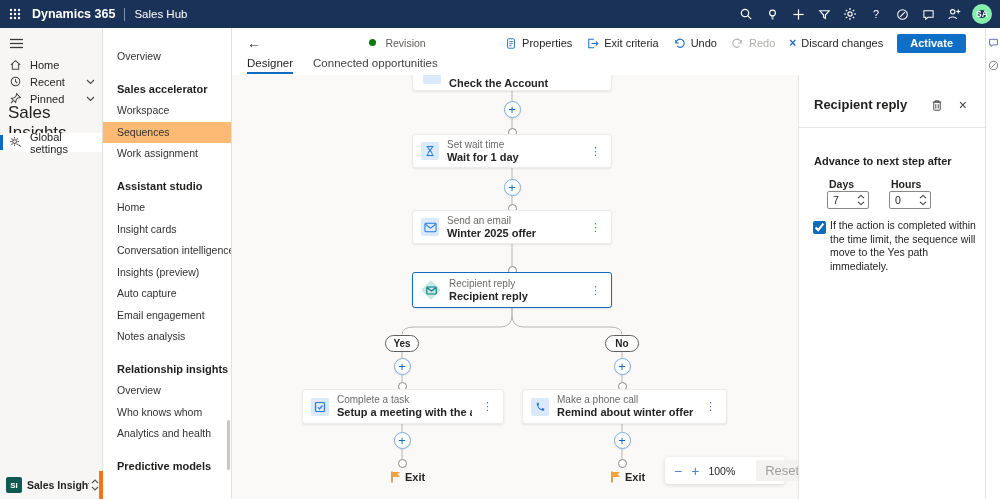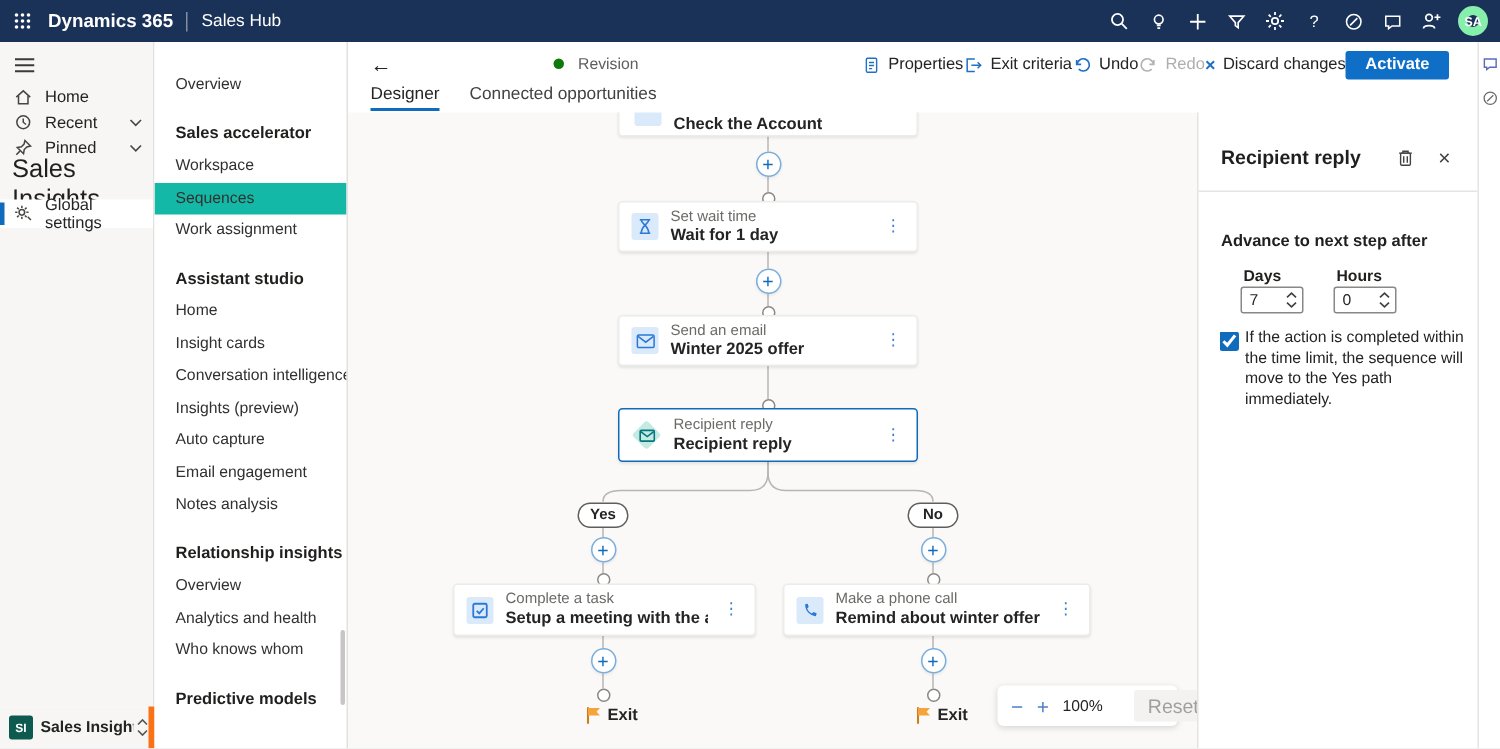--- a/index.html
+++ b/index.html
@@ -30,33 +30,33 @@
   .ln-sel { height:19px; margin-top:3px; background:#fff; display:flex; align-items:center; padding-left:9px; gap:8px; position:relative; cursor:pointer; }
   .ln-sel::before { content:""; position:absolute; left:0; top:2px; bottom:2px; width:3px; background:#0f6cbd; }
   .ln-footer { position:absolute; left:0; bottom:0; width:103px; height:28px; background:#f7f6f5; border-right:4px solid #f97316; display:flex; align-items:center; cursor:pointer; }
   .si-badge { width:16px; height:16px; border-radius:2px; background:#0f5a50; color:#fff; font-size:8px; font-weight:bold; display:flex; align-items:center; justify-content:center; margin-left:6px; }
   .ln-footer .lbl { font-size:10.5px; font-weight:bold; margin-left:5px; white-space:nowrap; overflow:hidden; max-width:62px; }
   .updown { margin-left:2px; color:#555; }
 
   
   .areanav { position:absolute; left:103px; top:28px; width:129px; bottom:0; background:#fff; border-right:1px solid #e3e1df; padding-top:18px; overflow:hidden; }
   .an-item { height:21.5px; line-height:21.5px; padding-left:14px; font-size:10.5px; color:#323130; white-space:nowrap; overflow:hidden; cursor:pointer; }
-  .an-item.selected { background:#14b8a6; }
+  .an-item.selected { background:#fdba74; }
   .an-header { height:21.5px; line-height:21.5px; padding-left:14px; font-size:11px; font-weight:bold; color:#201f1e; margin-top:11px; white-space:nowrap; }
   .an-scroll { position:absolute; right:1px; top:392px; width:3px; height:50px; background:#c8c6c4; border-radius:2px; }
 
   
   .main-header { position:absolute; left:232px; top:28px; width:753px; height:29px; background:#fff; }
   .mh-left { position:absolute; left:15px; top:0; height:29px; display:flex; align-items:center; gap:9px; }
   .back { font-size:14px; color:#242424; cursor:pointer; line-height:1; }
   .back::before { content:"\2190"; }
   .ph-title { font-size:13px; font-weight:bold; color:#201f1e;margin-top:44px; }
   .status-dot { width:7px; height:7px; border-radius:50%; background:#0e7a0b; margin-left:6px; }
   .status-txt { font-size:10.5px; color:#605e5c; }
-  .mh-toolbar { position:absolute; right:19px; top:5px; display:flex; align-items:center; height:20px; }
+  .mh-toolbar { position:absolute; right:19px; top:5px; display:flex; align-items:center; gap:14px; height:20px; }
   .tbtn { display:flex; align-items:center; gap:5px; font-size:11px; color:#242424; cursor:pointer; white-space:nowrap; }
   .tbtn.disabled { color:#b0aeac; cursor:default; }
   .x-ic { color:#2170c3; font-size:12px; font-weight:bold; line-height:1; }
   .x-ic::before { content:"\00D7"; }
   .activate { background:#0f6fc6; color:#fff; font-size:11px; font-weight:bold; padding:3px 13px; border-radius:2px; border:none; cursor:pointer; height:19px; display:flex; align-items:center; }
 
   
   .tabs { position:absolute; left:232px; top:57px; width:566px; height:18px; background:#fff; padding-left:15px; display:flex; gap:20px; align-items:flex-start; }
   .tab { font-size:11.5px; color:#424242; cursor:pointer; padding-bottom:3px; }
   .tab.selected { font-weight:normal; color:#242424; border-bottom:2px solid #0f6cbd; }
@@ -285,22 +285,22 @@
     <div class="an-header">Assistant studio</div>
     <div class="an-item">Home</div>
     <div class="an-item">Insight cards</div>
     <div class="an-item">Conversation intelligence</div>
     <div class="an-item">Insights (preview)</div>
     <div class="an-item">Auto capture</div>
     <div class="an-item">Email engagement</div>
     <div class="an-item">Notes analysis</div>
     <div class="an-header">Relationship insights</div>
     <div class="an-item">Overview</div>
+    <div class="an-item">Who knows whom</div>
     <div class="an-item">Analytics and health</div>
-    <div class="an-item">Who knows whom</div>
     <div class="an-header">Predictive models</div>
     <div class="an-scroll"></div>
   </div>
 
   <div class="main-header">
     <div class="mh-left">
       <span class="back"></span>
       <span class="ph-title">Winter promo</span>
       <span class="status-dot"></span>
       <span class="status-txt">Revision</span>

